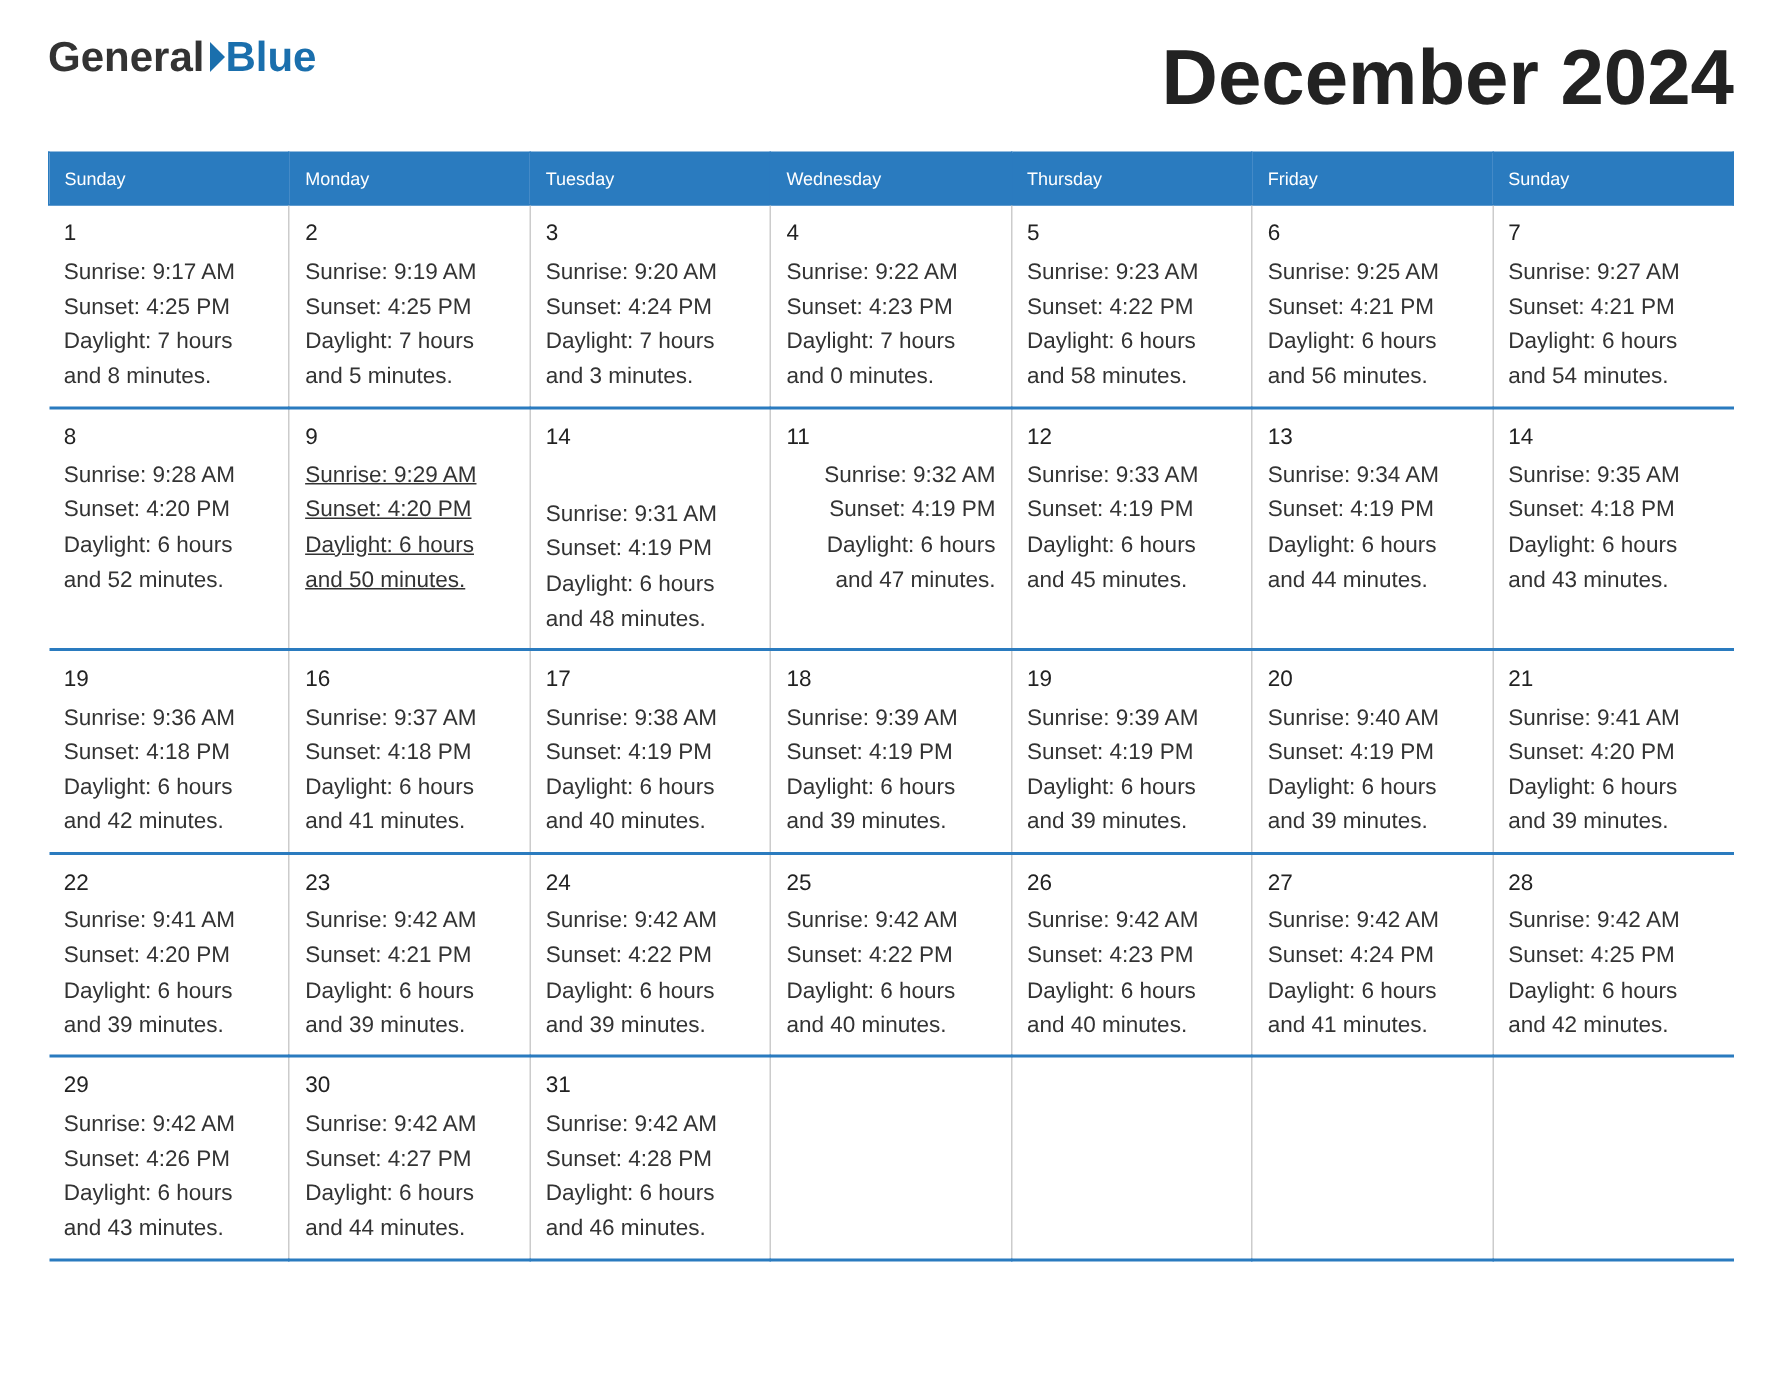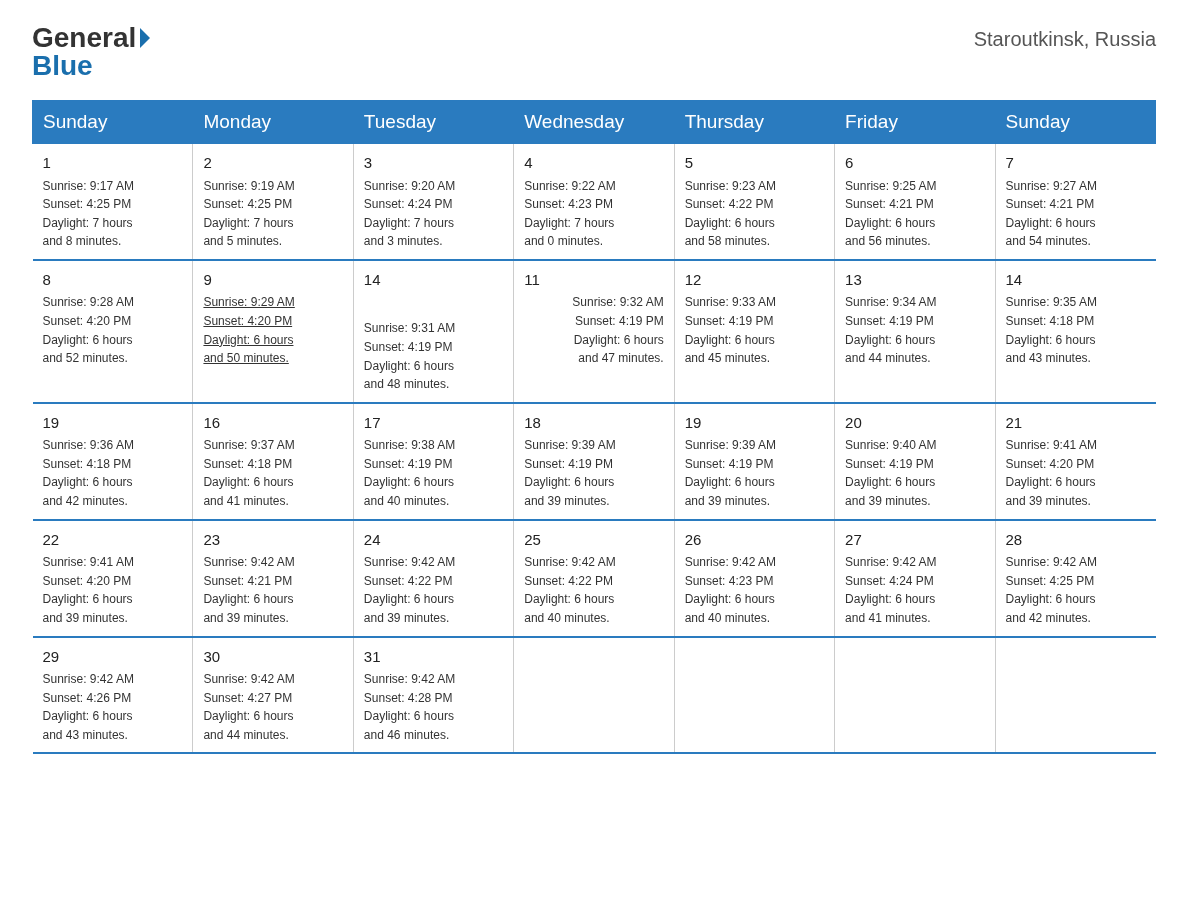--- a/index.html
+++ b/index.html
@@ -11,21 +11,21 @@
       min-height: 918px;
     }
     .header {
       display: flex;
       justify-content: space-between;
       align-items: flex-start;
       margin-bottom: 20px;
     }
     .logo {
       display: flex;
-      flex-direction: column;
+      flex-direction: row;
       align-items: flex-start;
     }
     .logo-general {
       font-size: 28px;
       font-weight: bold;
       color: #333;
       line-height: 1;
     }
     .logo-blue {
       font-size: 28px;
@@ -64,21 +64,21 @@
     table {
       width: 100%;
       border-collapse: collapse;
       font-size: 13.5px;
     }
     thead th {
       background-color: #2a7bbf;
       color: #fff;
       padding: 10px 10px;
       text-align: left;
-      font-size: 19px;
+      font-size: 12px;
       font-weight: normal;
       border: 1px solid #2a7bbf;
     }
     tbody tr {
       border-bottom: 2px solid #2a7bbf;
     }
     tbody td {
       vertical-align: top;
       padding: 8px 10px;
       border-right: 1px solid #ccc;
@@ -91,39 +91,39 @@
     }
     .day-number {
       font-size: 15px;
       font-weight: normal;
       color: #222;
       display: block;
       margin-bottom: 2px;
     }
     .day-info {
       color: #333;
-      font-size: 12px;
+      font-size: 15px;
       line-height: 1.55;
     }
   </style>
 </head>
 <body>
 
 <div class="header">
   <div class="logo">
     <div class="logo-line">
       <span class="logo-general">General</span>
       <span class="logo-arrow"></span>
     </div>
     <div>
       <span class="logo-blue">Blue</span>
     </div>
   </div>
   <div class="title-section">
-    <div class="location">Staroutkinsk, Russia</div>
+    <div class="month-title">December 2024</div>
   </div>
 </div>
 
 <table>
   <thead>
     <tr>
     <th>Sunday</th>
         <th>Monday</th>
         <th>Tuesday</th>
         <th>Wednesday</th>

